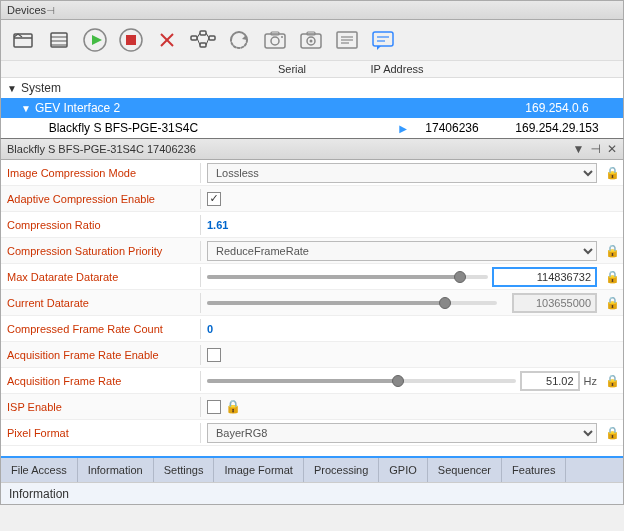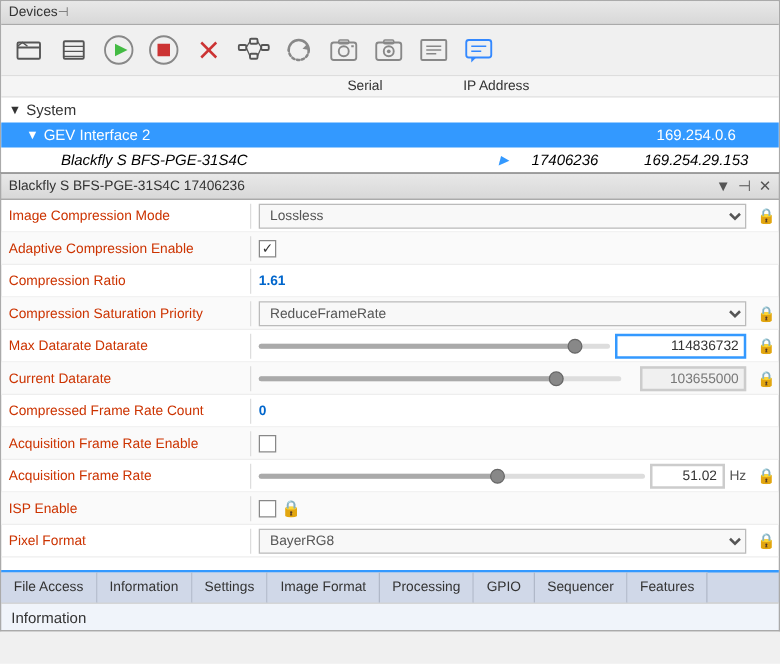--- a/index.html
+++ b/index.html
@@ -58,29 +58,29 @@
       display: flex;
       align-items: center;
       font-size: 12px;
     }
     .tree-item.selected {
       background: #3399ff;
       color: white;
     }
     .tree-system { color: #333; padding-left: 6px; }
     .tree-indent1 { padding-left: 20px; }
-    .tree-indent2 { padding-left: 36px; font-style: italic; }
+    .tree-indent2 { padding-left: 36px; }
     .tree-item-name { flex: 1; }
     .tree-item-serial { width: 90px; text-align: center; }
     .tree-item-ip { width: 120px; text-align: center; }
     .expand-arrow { margin-right: 4px; font-size: 10px; }
 
     
     .bottom-panel {
-      background: #a3a3a3;
+      background: #4c1d95;
       border: 1px solid #aaa;
       border-top: 1px solid #777;
       flex: 1;
     }
     .bottom-title-bar {
       background: linear-gradient(to bottom, #e8e8e8, #d8d8d8);
       padding: 3px 6px;
       display: flex;
       align-items: center;
       justify-content: space-between;

